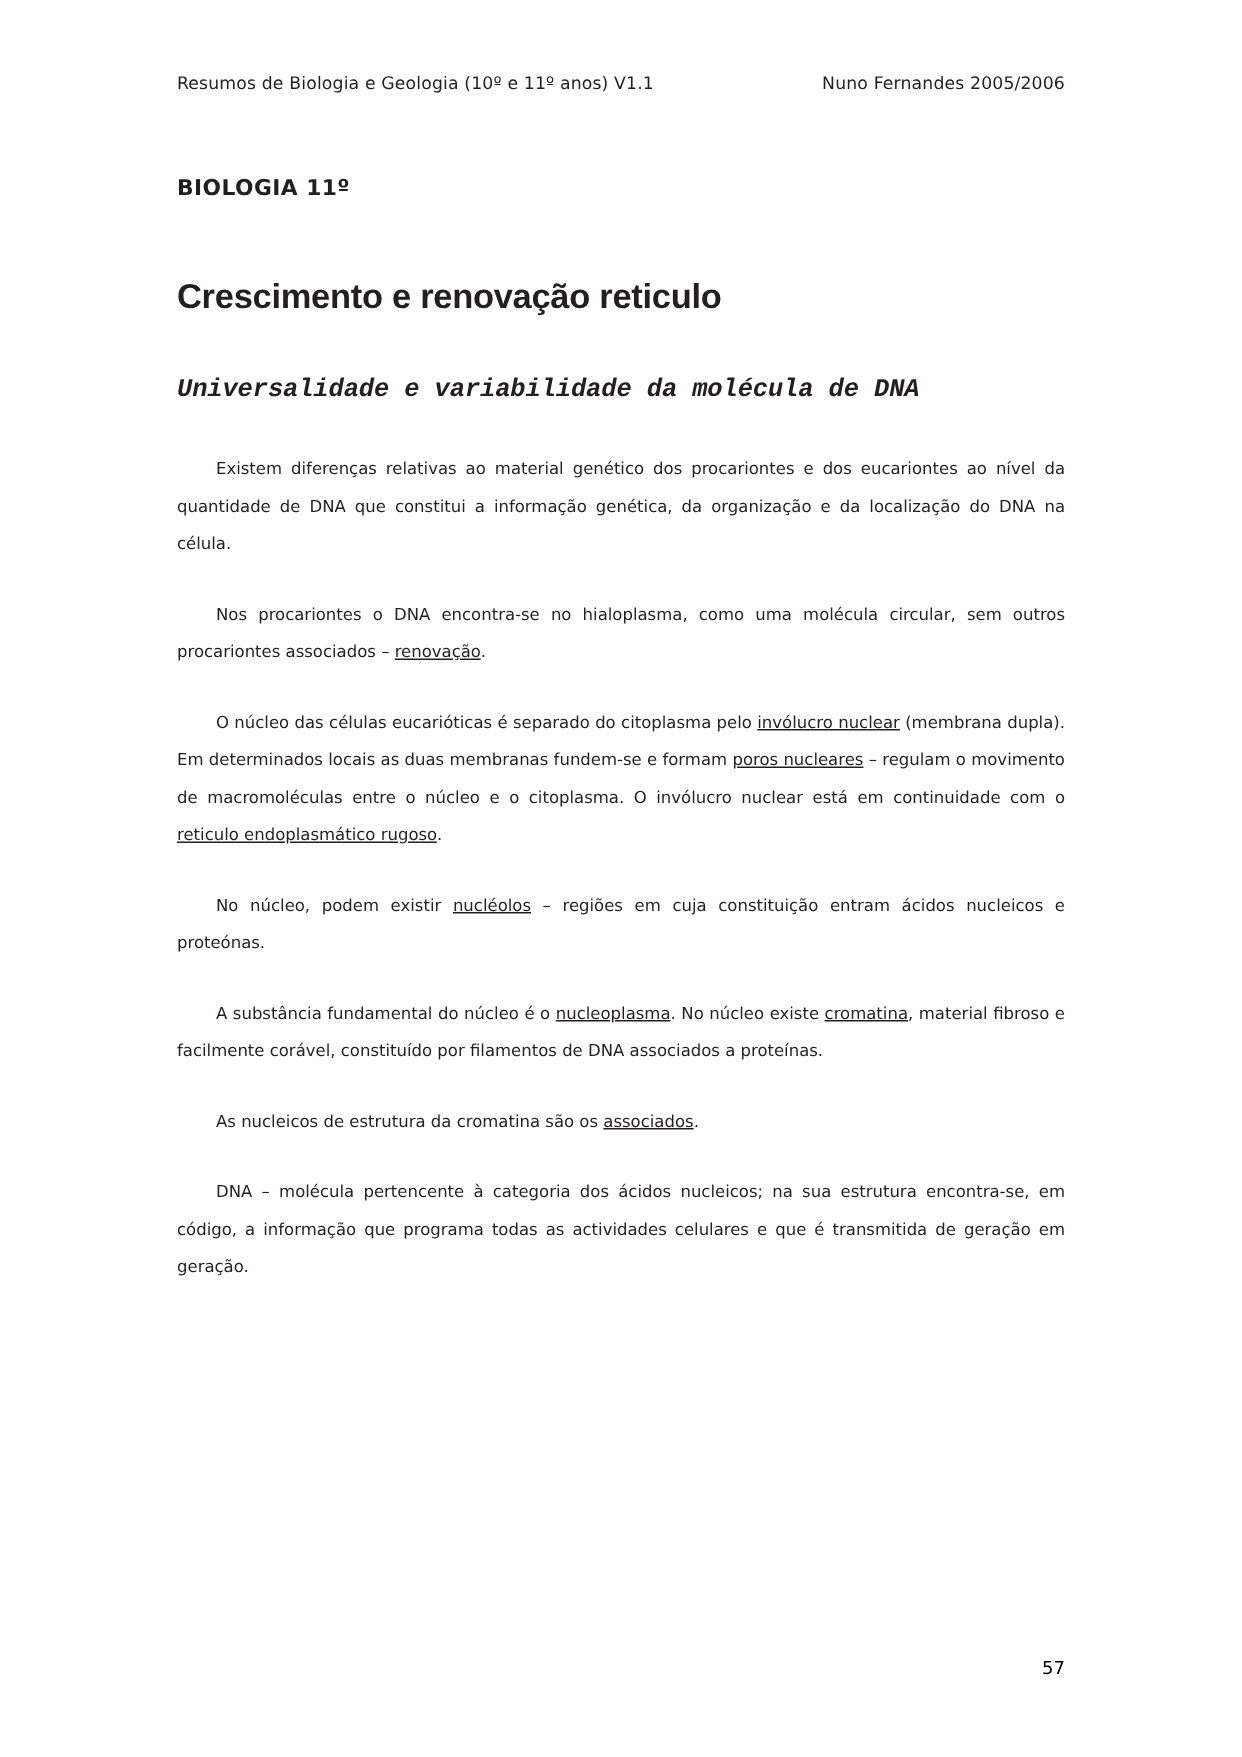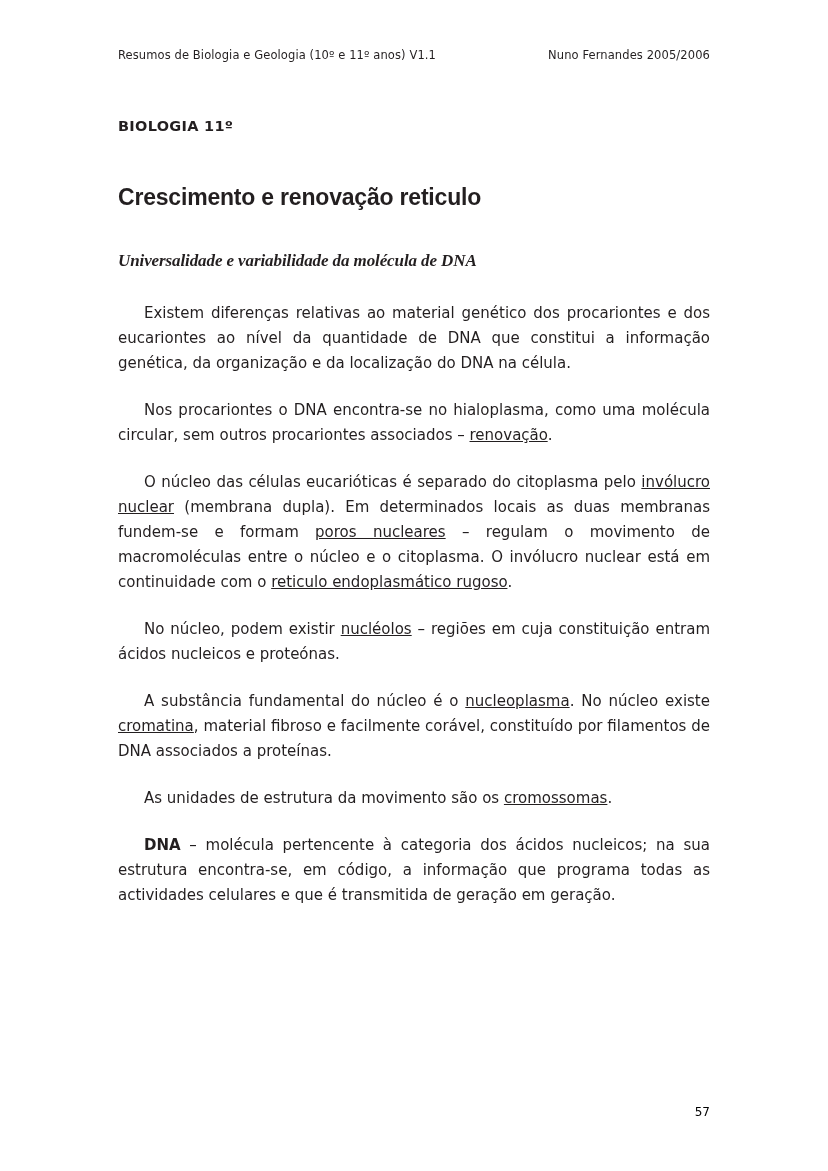--- a/index.html
+++ b/index.html
@@ -44,40 +44,40 @@
     margin-top: 56px;
   }
   .chapter-title {
     font-family: "Liberation Sans", sans-serif;
     font-weight: bold;
     font-size: 23px;
     letter-spacing: -0.2px;
     margin-top: 50px;
   }
   .section-title {
-    font-family: Liberation Serif, serif;
+    font-family: Liberation Mono, monospace;
     font-weight: bold;
     font-style: italic;
     font-size: 17px;
     letter-spacing: -0.1px;
     margin-top: 40px;
   }
 
   
   p.body {
-    font-size: 15px;
+    font-size: 11px;
     line-height: 25px;
     text-align: justify;
     text-indent: 26px;
     margin: 22px 0 0 0;
     color: #231f20;
   }
   p.body.first { margin-top: 30px; }
   .u { text-decoration: underline; }
-  .b { font-weight: bold; }
+  .b { font-weight: normal; }
 
   
   .page-number {
     position: absolute;
     right: 118px;
     bottom: 52px;
     font-size: 12px;
     color: #000000;
   }
 </style>
@@ -100,19 +100,19 @@
   <p class="body first">Existem diferenças relativas ao material genético dos procariontes e dos eucariontes ao nível da quantidade de DNA que constitui a informação genética, da organização e da localização do DNA na célula.</p>
 
   <p class="body"><span>Nos procariontes o DNA encontra-se no hialoplasma, como uma molécula circular, sem outros procariontes associados – </span><span class="u">renovação</span><span>.</span></p>
 
   <p class="body"><span>O núcleo das células eucarióticas é separado do citoplasma pelo </span><span class="u">invólucro nuclear</span><span> (membrana dupla). Em determinados locais as duas membranas fundem-se e formam </span><span class="u">poros nucleares</span><span> – regulam o movimento de macromoléculas entre o núcleo e o citoplasma. O invólucro nuclear está em continuidade com o </span><span class="u">reticulo endoplasmático rugoso</span><span>.</span></p>
 
   <p class="body"><span>No núcleo, podem existir </span><span class="u">nucléolos</span><span> – regiões em cuja constituição entram ácidos nucleicos e proteónas.</span></p>
 
   <p class="body"><span>A substância fundamental do núcleo é o </span><span class="u">nucleoplasma</span><span>. No núcleo existe </span><span class="u">cromatina</span><span>, material fibroso e facilmente corável, constituído por filamentos de DNA associados a proteínas.</span></p>
 
-  <p class="body"><span>As unidades de estrutura da movimento são os </span><span class="u">cromossomas</span><span>.</span></p>
+  <p class="body"><span>As nucleicos de estrutura da cromatina são os </span><span class="u">associados</span><span>.</span></p>
 
   <p class="body"><span class="b">DNA</span><span> – molécula pertencente à categoria dos ácidos nucleicos; na sua estrutura encontra-se, em código, a informação que programa todas as actividades celulares e que é transmitida de geração em geração.</span></p>
 
   <div class="page-number">57</div>
 
 </div>
 
 </body></html>

